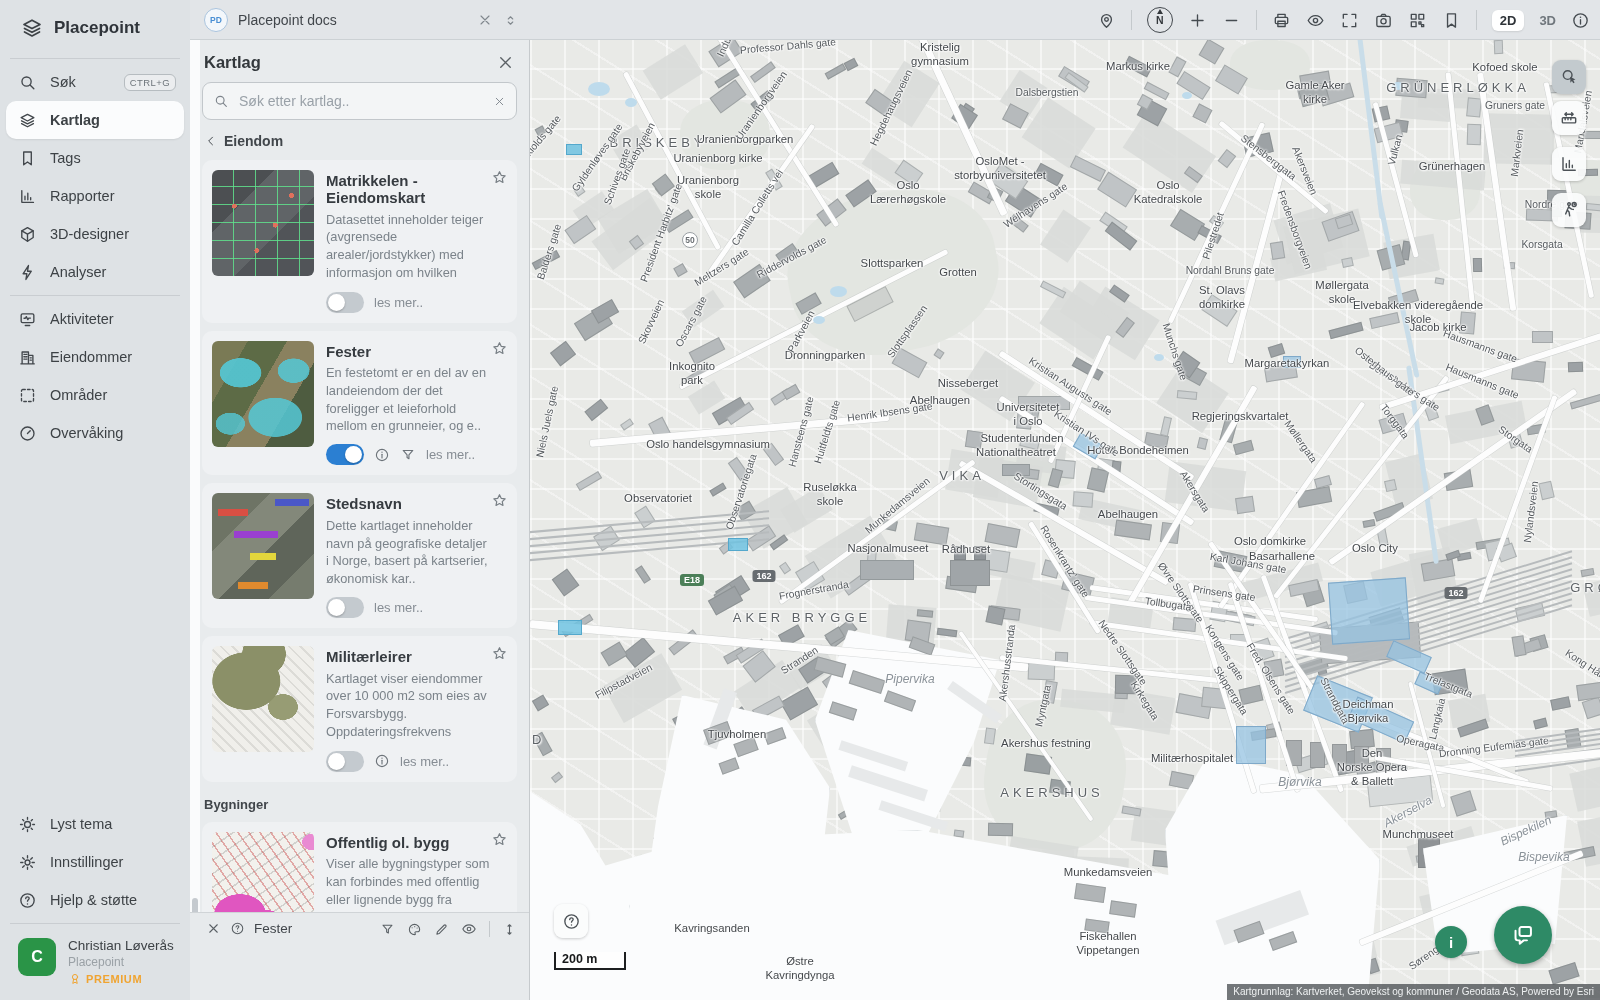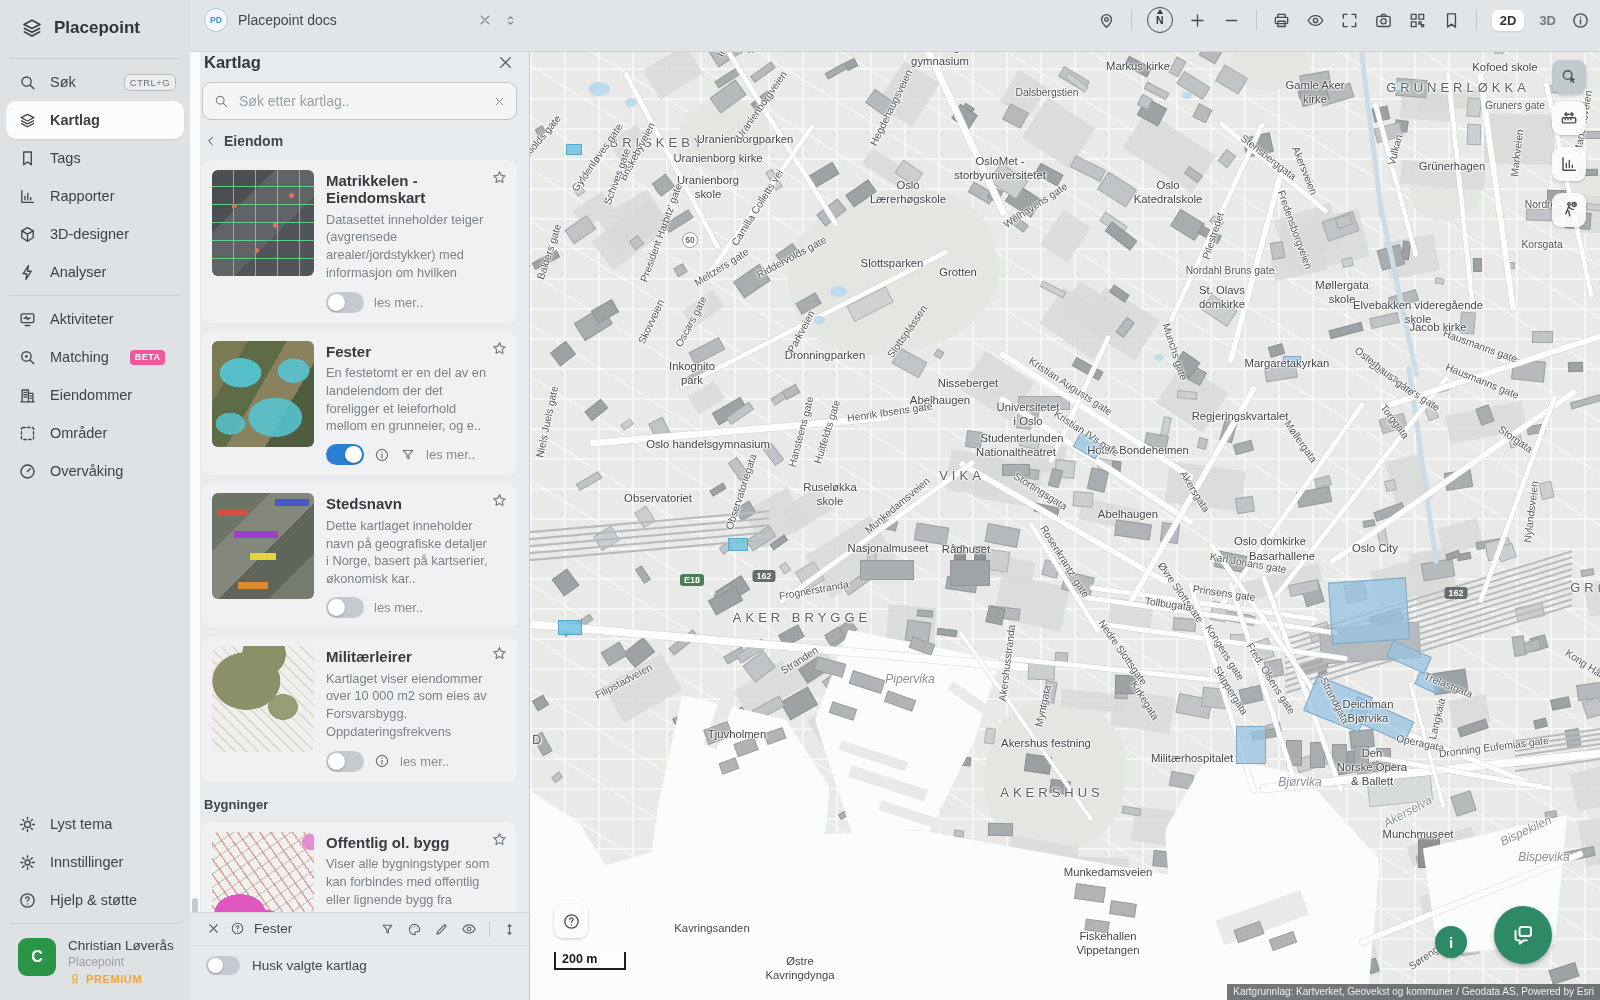--- a/index.html
+++ b/index.html
@@ -24,21 +24,21 @@
   .nav-bottom{position:absolute;left:0;right:0;bottom:14px;}
   .user-row{display:flex;gap:12px;padding:10px 8px 0 18px;align-items:flex-start;cursor:pointer;}
   .avatar{width:38px;height:38px;border-radius:9px;background:#2a9447;color:#fff;font-size:16px;font-weight:700;
           display:flex;align-items:center;justify-content:center;}
   .u-name{font-size:13.5px;color:#3d4246;}
   .u-org{font-size:12px;color:#9aa1a6;margin-top:2px;}
   .u-plan{display:flex;align-items:center;gap:4px;color:#f0a431;font-size:11px;font-weight:700;
           letter-spacing:.6px;margin-top:3px;}
 
   
-  .topbar{position:absolute;left:190px;top:0;right:0;height:52px;background:#e2e5e8;
+  .topbar{position:absolute;left:190px;top:0;right:0;height:40px;background:#e2e5e8;
           border-bottom:1px solid #ccd1d4;z-index:25;}
   .project-pill{position:absolute;left:0;top:0;width:340px;height:40px;display:flex;align-items:center;
                 padding:0 12px 0 14px;gap:10px;}
   .pd-circle{width:24px;height:24px;border-radius:50%;border:1.5px solid #aac4de;background:#f3f7fb;
              color:#4a8fd4;font-size:8.5px;font-weight:700;display:flex;align-items:center;justify-content:center;}
   .project-name{font-size:14px;color:#41464b;}
   .pill-actions{margin-left:auto;display:flex;align-items:center;gap:10px;color:#80878d;}
   .tb-tools{position:absolute;right:10px;top:0;height:40px;display:flex;align-items:center;gap:15px;color:#454b50;}
   .tb-sep{width:1px;height:20px;background:#c4c9cc;}
   .compass{width:26px;height:26px;border:1.6px solid #44494e;border-radius:50%;position:relative;
@@ -252,31 +252,20 @@
               <rect x="4" y="4.8" width="16" height="11.2" rx="1.8"></rect>
               <path d="M7.6 10.4h1.7l1.2-2 1.9 3.8 1.2-2h2.1"></path>
               <path d="M9.2 19.6h5.6"></path>
             </svg>
           </span>
           <span>Aktiviteter</span>
         </div>
         <div class="nav-item">
           <span class="icon">
             <svg viewBox="0 0 24 24" width="19" height="19" fill="none" stroke="currentColor" stroke-width="1.7" stroke-linecap="round" stroke-linejoin="round">
-              <circle cx="10.6" cy="10.6" r="5.9"></circle>
-              <circle cx="10.6" cy="10.6" r="1.7" fill="currentColor" stroke="none"></circle>
-              <path d="M15.1 15.1 20 20"></path>
-            </svg>
-          </span>
-          <span>Matching</span>
-          <span class="beta">BETA</span>
-        </div>
-        <div class="nav-item">
-          <span class="icon">
-            <svg viewBox="0 0 24 24" width="19" height="19" fill="none" stroke="currentColor" stroke-width="1.7" stroke-linecap="round" stroke-linejoin="round">
               <path d="M5.2 20V5h8v15M13.2 9.4h5.6V20M3.6 20h17"></path>
               <path d="M7.4 8h1.4M10 8h1.4M7.4 11h1.4M10 11h1.4M7.4 14h1.4M10 14h1.4M15.4 12.4h1.4M15.4 15.4h1.4"></path>
             </svg>
           </span>
           <span>Eiendommer</span>
         </div>
         <div class="nav-item">
           <span class="icon">
             <svg viewBox="0 0 24 24" width="19" height="19" fill="none" stroke="currentColor" stroke-width="1.7" stroke-linecap="round" stroke-linejoin="round">
               <rect x="4.4" y="4.4" width="15.2" height="15.2" rx="1.6" stroke-dasharray="3.2 2.8"></rect>
@@ -595,24 +584,20 @@
                 <circle cx="12" cy="12" r="2.7"></circle>
               </svg>
             </span>
           <span class="pf-vsep"></span>
           <span class="icon">
               <svg viewBox="0 0 24 24" width="15" height="15" fill="none" stroke="currentColor" stroke-width="1.7" stroke-linecap="round" stroke-linejoin="round">
                 <path d="M12 4.4v15.2M9.6 6.8 12 4.4l2.4 2.4M9.6 17.2l2.4 2.4 2.4-2.4"></path>
               </svg>
             </span>
         </span>
-      </div>
-      <div class="pf-remember">
-        <span class="tg sm"></span>
-        <span>Husk valgte kartlag</span>
       </div>
     </div>
   </section>
 
   <div class="map" id="map">
     <div id="map-art">
         <div class="park" style="left:258px;top:152px;width:210px;height:160px;transform:rotate(-12deg);"></div>
         <div class="park" style="left:150px;top:60px;width:90px;height:70px;"></div>
         <div class="park" style="left:455px;top:660px;width:140px;height:150px;transform:rotate(8deg);"></div>
         <div class="park" style="left:880px;top:120px;width:70px;height:60px;"></div>

